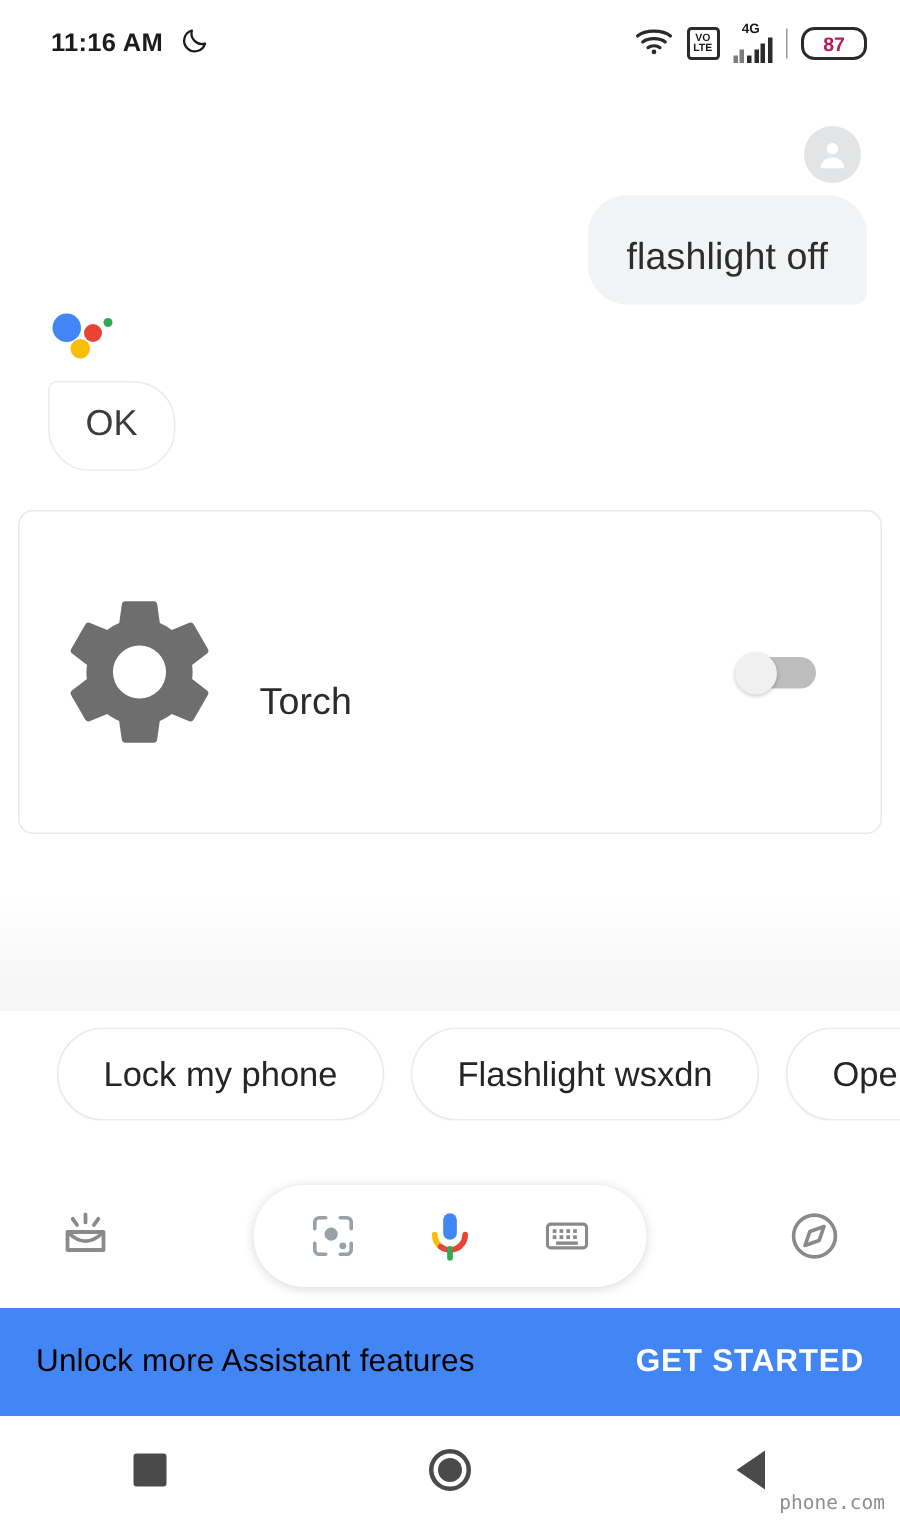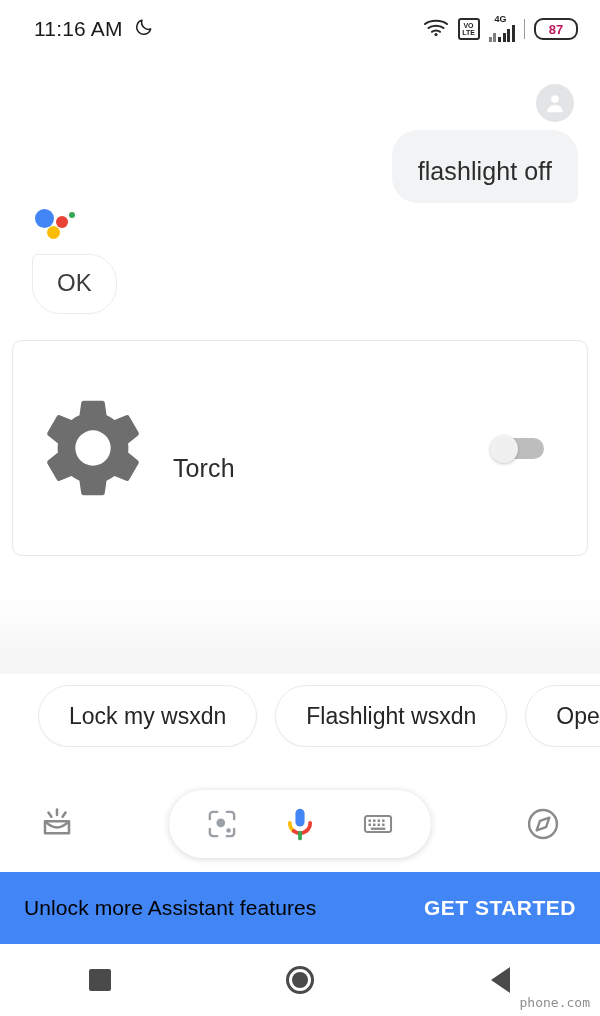--- a/index.html
+++ b/index.html
@@ -30,22 +30,22 @@
     align-items: center;
     justify-content: space-between;
     padding: 0 22px 0 34px;
   }
   .status-left {
     display: flex;
     align-items: center;
     gap: 11px;
   }
   .status-time {
-    font-size: 21px;
-    font-weight: normal;
+    font-size: 17px;
+    font-weight: bold;
     color: #1b1b1b;
     letter-spacing: 0.2px;
   }
   .status-right {
     display: flex;
     align-items: center;
     gap: 9px;
   }
   .battery-pill {
     border: 2px solid #2b2b2b;
@@ -420,21 +420,21 @@
         <div class="toggle-track"></div>
         <div class="toggle-knob"></div>
       </div>
     </div>
   </div>
 
   <div class="spacer-fade"></div>
   <div class="grey-spacer"></div>
 
   <div class="chips-row">
-    <div class="chip">Lock my wsxdn</div>
+    <div class="chip">Lock my phone</div>
     <div class="chip">Flashlight wsxdn</div>
     <div class="chip">Open c</div>
   </div>
 
   <div class="input-bar">
 
     <div class="side-icon">
       <svg width="40" height="40" viewBox="0 0 30 30">
         <path d="M6 13 h18 v9 h-18 z" fill="none" stroke="#8a8a8a" stroke-width="1.9" stroke-linejoin="round"></path>
         <path d="M6 13 q4.8 4.6 9 4.6 q4.2 0 9 -4.6" fill="none" stroke="#8a8a8a" stroke-width="1.9" stroke-linejoin="round"></path>

